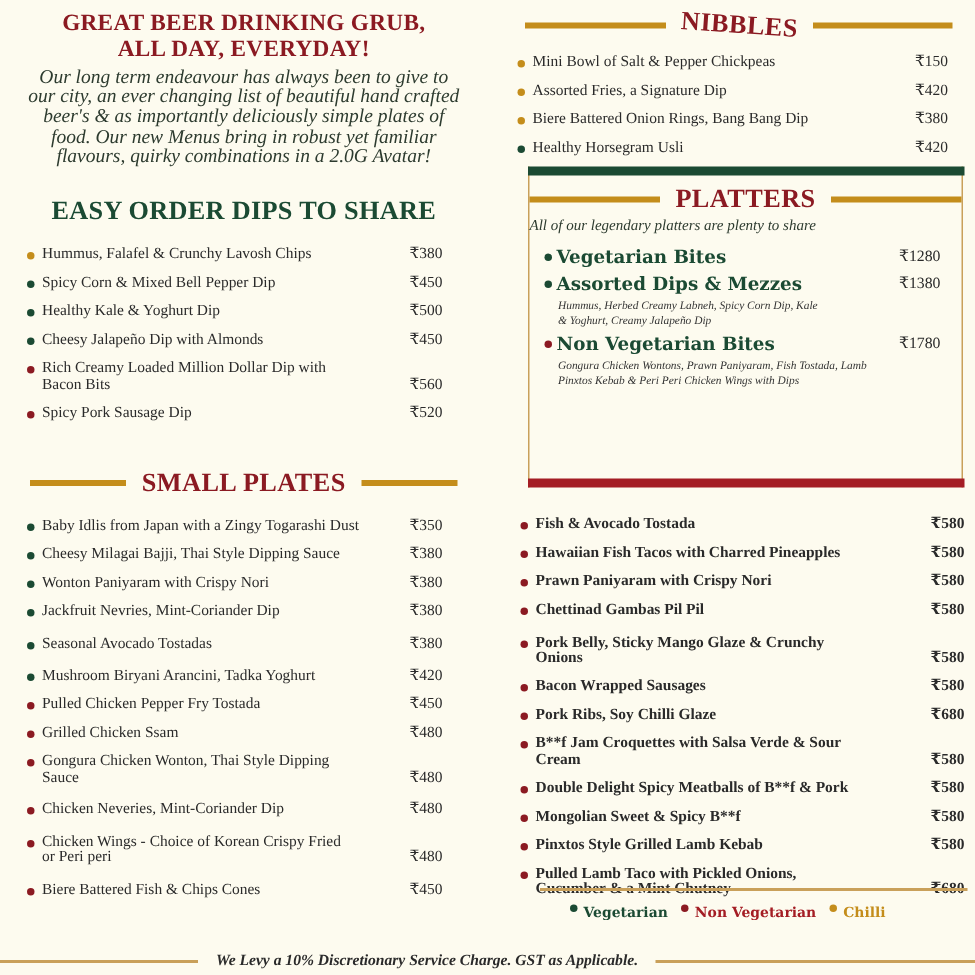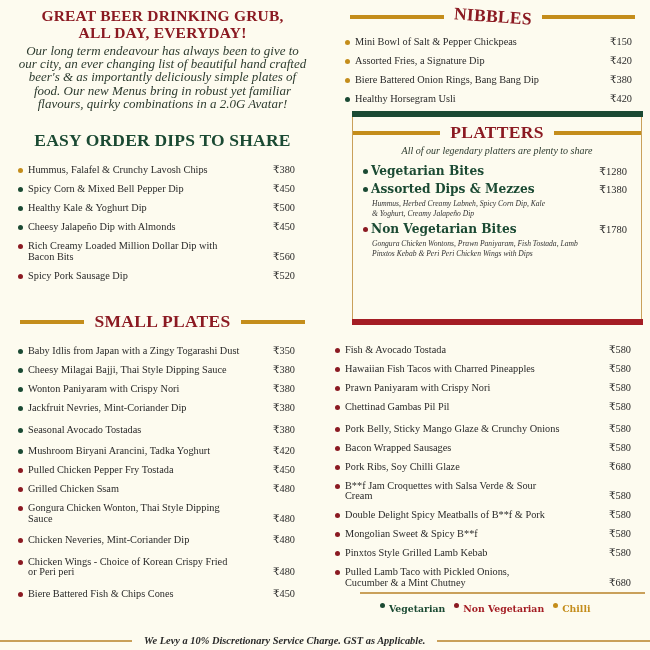--- a/index.html
+++ b/index.html
@@ -46,30 +46,30 @@
   .nibbles-title .label { transform: rotate(4deg); }
   .nibbles { margin: 10px 18px 0 10px; }
   .nibbles .item { margin-bottom: 8.5px; }
 
   
   .platters { position: absolute; left: 17px; top: 111px; width: 290px; height: 214px; border: 1.5px solid #c9a05a; border-top: 0; border-bottom: 0; background: #fdfbef; }
   .platters .top-band { position: absolute; left: -1.5px; right: -1.5px; top: 0; height: 6px; background: #1b4a33; }
   .platters .bot-band { position: absolute; left: -1.5px; right: -1.5px; bottom: 0; height: 6px; background: #a41d24; }
   .platters .sec-bar-title { margin-top: 11px; }
   .platters .sec-bar-title .bar { height: 4px; }
-  .platters .sub { text-align: center; font-style: italic; color: #2d3b2f; font-size: 10px; margin-top: 2px; }
+  .platters .sub { font-style: italic; color: #2d3b2f; font-size: 10px; margin-top: 2px; }
   .platter { margin: 0 0 0 10px; }
   .platter .row { display: flex; align-items: center; justify-content: space-between; margin-top: 8px; padding-right: 14px; gap: 36px; }
   .platter .pname { font-family: "DejaVu Serif", serif; font-weight: bold; color: #1b4a33; font-size: 12.2px; display: flex; align-items: center; }
   .platter .pname .dot { margin-top: 0; margin-right: 3px; }
   .platter .pprice { font-size: 10.5px; color: #2a2a2a; }
   .platter .desc { font-style: italic; font-size: 7.6px; line-height: 9.5px; color: #333; margin: 3px 0 0 9px; max-width: 210px; }
 
   
-  .meat { position: absolute; left: 0; top: 345px; width: 296px; }
+  .meat { position: absolute; left: 12px; top: 345px; width: 296px; font-weight: bold; }
   .meat .item { margin-bottom: 8.5px; }
   .meat .item .name { max-width: 240px; }
 
   .legend-rule { position: absolute; left: 25px; top: 592px; width: 285px; height: 1.5px; background: #c9a05a; }
   .legend { position: absolute; left: 45px; top: 603px; display: flex; align-items: center; font-family: "DejaVu Serif", serif; font-weight: bold; font-size: 9.3px; }
   .legend .entry { display: flex; align-items: flex-start; margin-right: 9px; }
   .legend .dot { margin-top: 0; margin-right: 4px; }
   .legend .veg-l { color: #1b4a33; }
   .legend .nonveg-l { color: #a41d24; }
   .legend .vegan-l { color: #c48d1b; }

